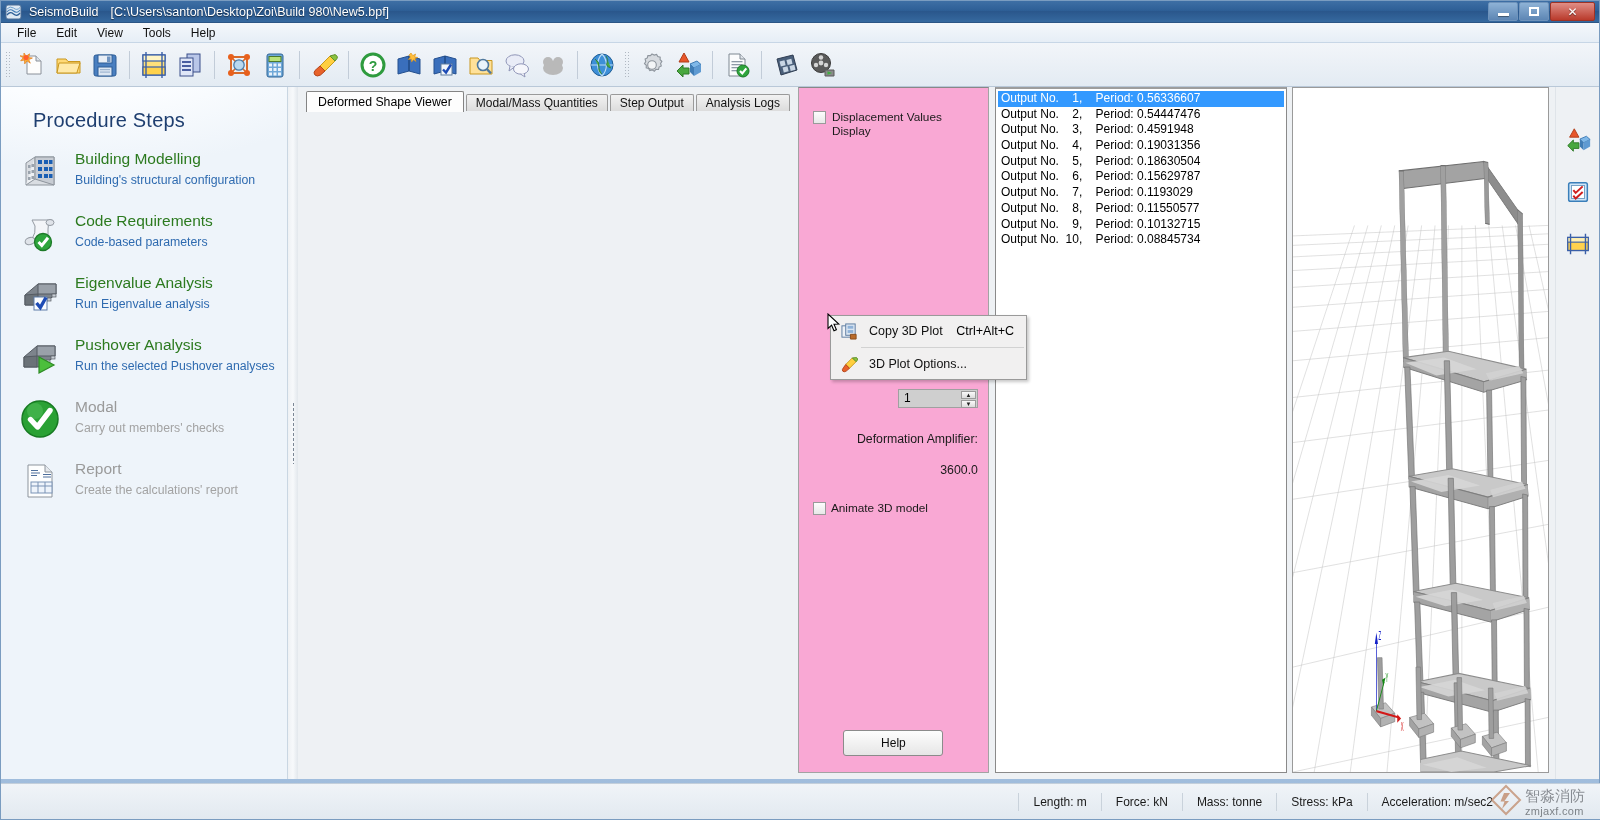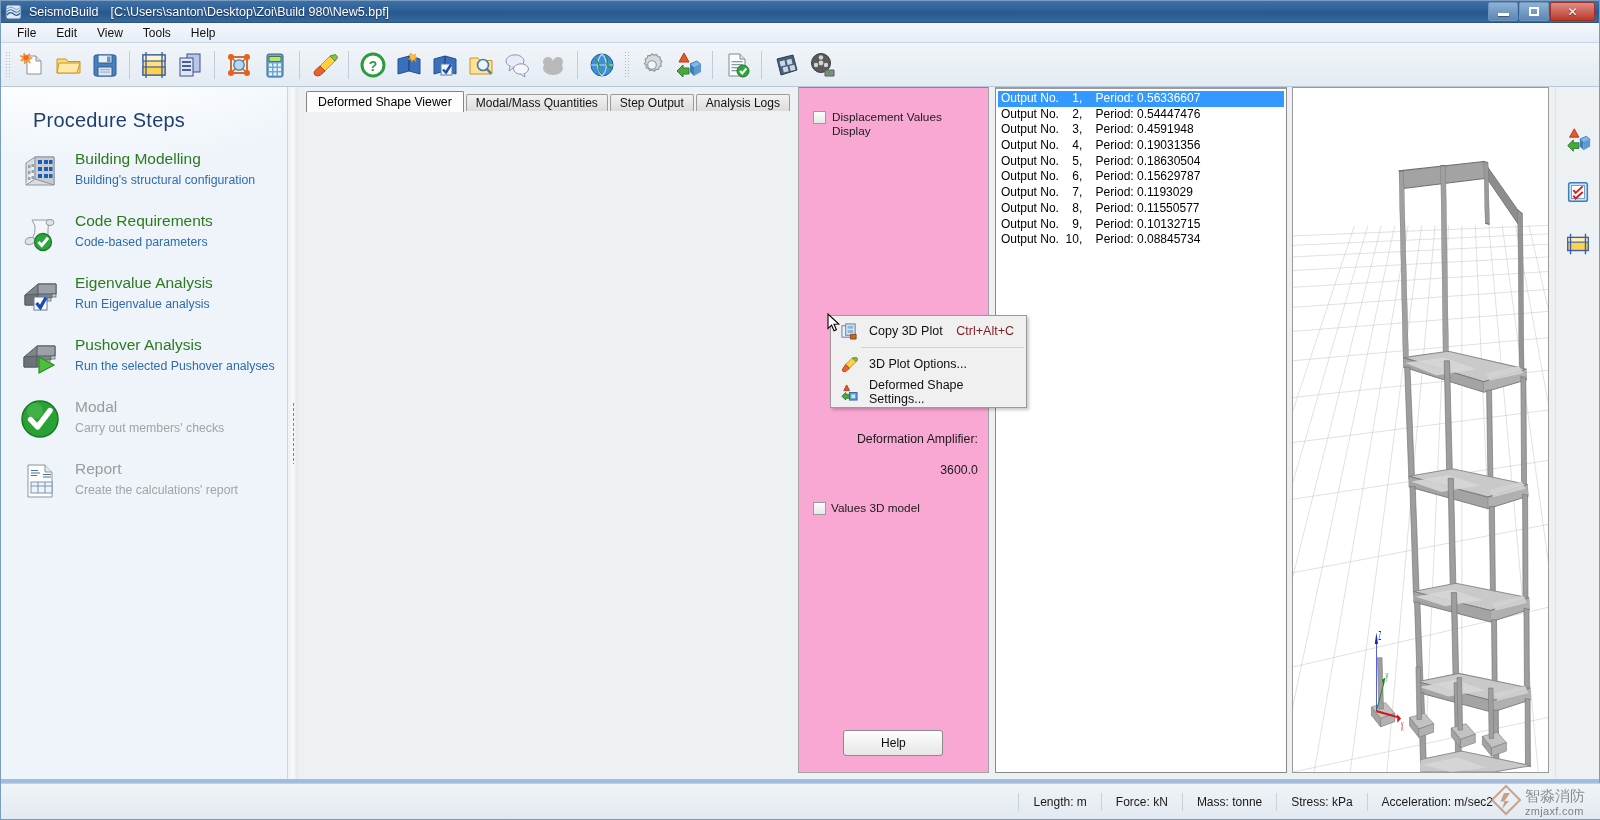--- a/index.html
+++ b/index.html
@@ -161,21 +161,21 @@
 
   
   .ctxmenu { position:absolute; left:829px; top:314px; width:197px;
       background:#f1f0f0; border:1px solid #9a9a9a;
       box-shadow:2px 2px 3px rgba(0,0,0,.22); z-index:40; padding:1px 0;}
   .ctx-item { height:28px; display:flex; align-items:center; font-size:12.5px;
       color:#111; padding-left:6px; }
   .ctx-ico { width:24px; min-width:24px; display:flex; align-items:center;
       justify-content:center; }
   .ctx-lbl { margin-left:8px; }
-  .ctx-acc { margin-left:auto; padding-right:12px; font-size:12.5px; color:#7f1d1d;}
+  .ctx-acc { margin-left:auto; padding-right:12px; font-size:12.5px; color:#000000;}
   .ctx-sep { height:1px; background:#d2d2d2; margin:2px 2px 2px 30px; }
 
   
   .cursor { position:absolute; left:826px; top:312px; z-index:60; }
 
   
   .statusbar { position:absolute; left:0; bottom:0; width:1600px; height:36px;
       background:linear-gradient(#f0f4f8,#e2e9f0); border-top:1px solid #c3cfdb;
       display:flex; align-items:center; }
   .sb-spacer { flex:1; }
@@ -605,21 +605,21 @@
               <div>▲</div>
               <div>▼</div>
             </div>
           </div>
 
           <div class="amp-label">Deformation Amplifier:</div>
           <div class="amp-val">3600.0</div>
 
           <div class="chk-row2">
             <div class="chkbox"></div>
-            <div class="chk-lbl">Values 3D model</div>
+            <div class="chk-lbl">Animate 3D model</div>
           </div>
 
           <div class="help-btn">Help</div>
         </div>
 
         <div class="list-pane">
           <div class="list-item sel">Output No.    1,    Period: 0.56336607</div>
           <div class="list-item">Output No.    2,    Period: 0.54447476</div>
           <div class="list-item">Output No.    3,    Period: 0.4591948</div>
           <div class="list-item">Output No.    4,    Period: 0.19031356</div>
@@ -835,32 +835,20 @@
       <span class="ctx-ico">
         <svg width="17" height="17" viewBox="0 0 18 18">
           <path d="M12 2 L16 6 L9 13 L5 9 Z" fill="#ffcf3f" stroke="#c99a1e"></path>
           <path d="M5 9 L9 13 L5.5 16 Q3 17.5 1.8 16 Q0.8 14.5 2.5 12.5 Z" fill="#e8622a" stroke="#b5431a"></path>
           <path d="M12 2 L16 6 L17.3 4.4 Q18 3.3 17 2.2 Q16 1 15 1.8 Z" fill="#8ac23f" stroke="#5f8e27"></path>
         </svg>
       </span>
       <span class="ctx-lbl">3D Plot Options...</span>
       <span class="ctx-acc"></span>
     </div>
-    <div class="ctx-item">
-      <span class="ctx-ico">
-        <svg width="17" height="17" viewBox="0 0 18 18">
-          <path d="M6 1 L9 7 L3 7 Z" fill="#e8562a" stroke="#b03d19"></path>
-          <path d="M1 13 L5 9 L5 11 L9 11 L9 15 L5 15 L5 17 Z" fill="#49a83f" stroke="#2f7a28"></path>
-          <rect x="9" y="9" width="8" height="8" fill="#5e9ad2" stroke="#356a9e"></rect>
-          <rect x="11" y="11" width="4" height="4" fill="#cfe4f7"></rect>
-        </svg>
-      </span>
-      <span class="ctx-lbl">Deformed Shape Settings...</span>
-      <span class="ctx-acc"></span>
-    </div>
   </div>
 
   <div class="cursor">
     <svg width="14" height="20" viewBox="0 0 14 20">
       <path d="M1 1 L1 15.5 L4.6 12.2 L7 17.8 L9.4 16.7 L7 11.3 L11.8 11 Z" fill="#ffffff" stroke="#000000" stroke-width="1.1"></path>
     </svg>
   </div>
 
   <div class="statusbar">
     <div class="sb-spacer"></div>

